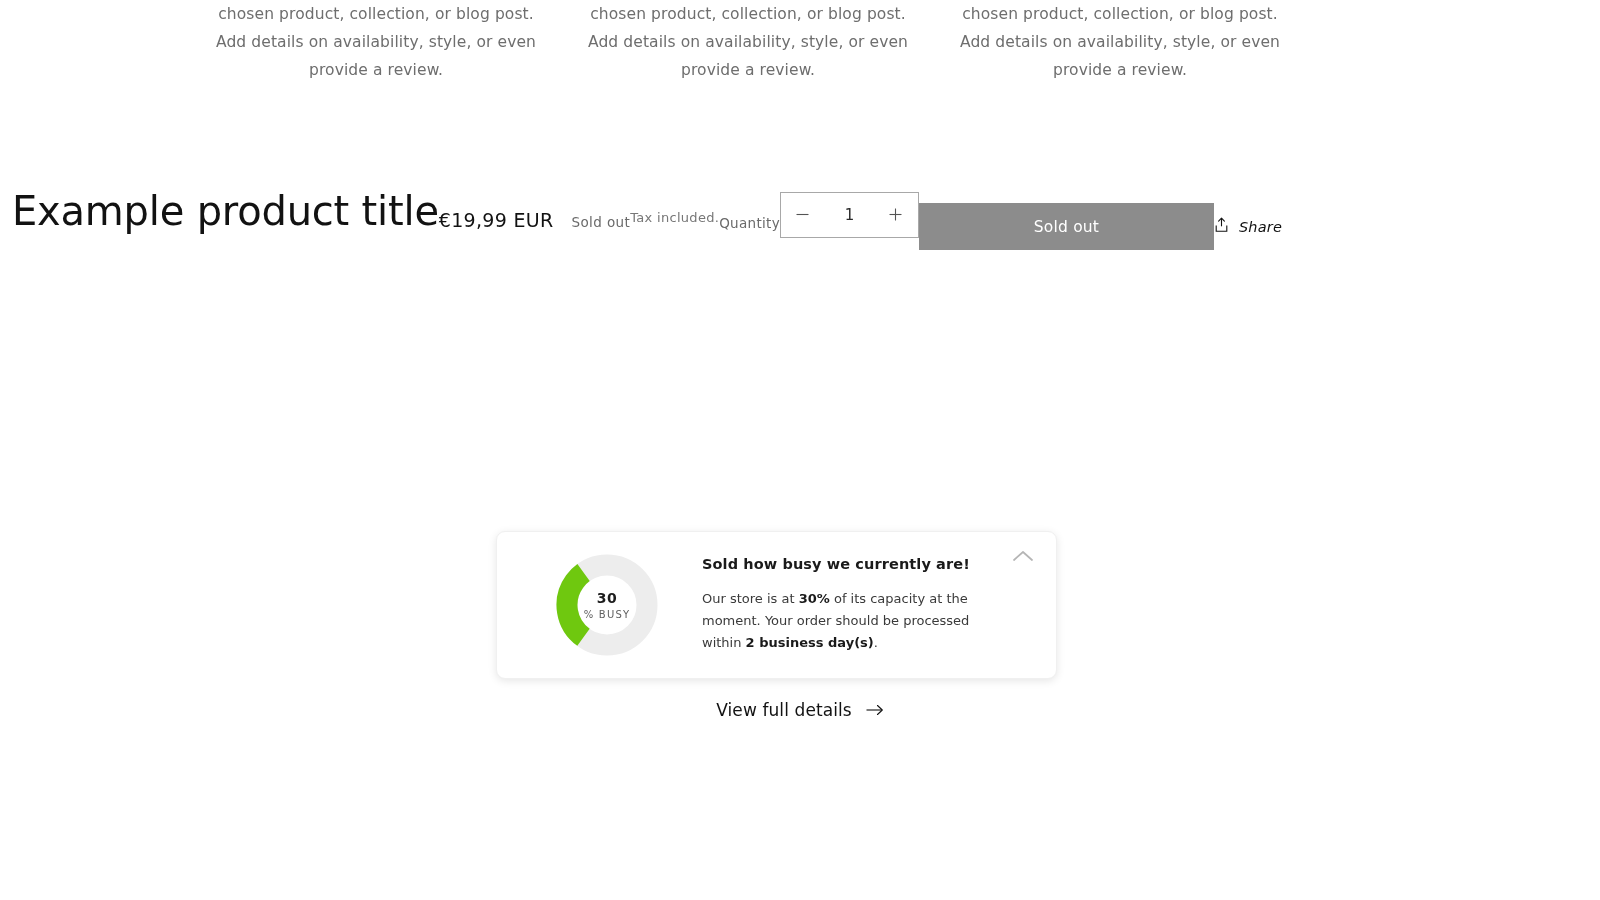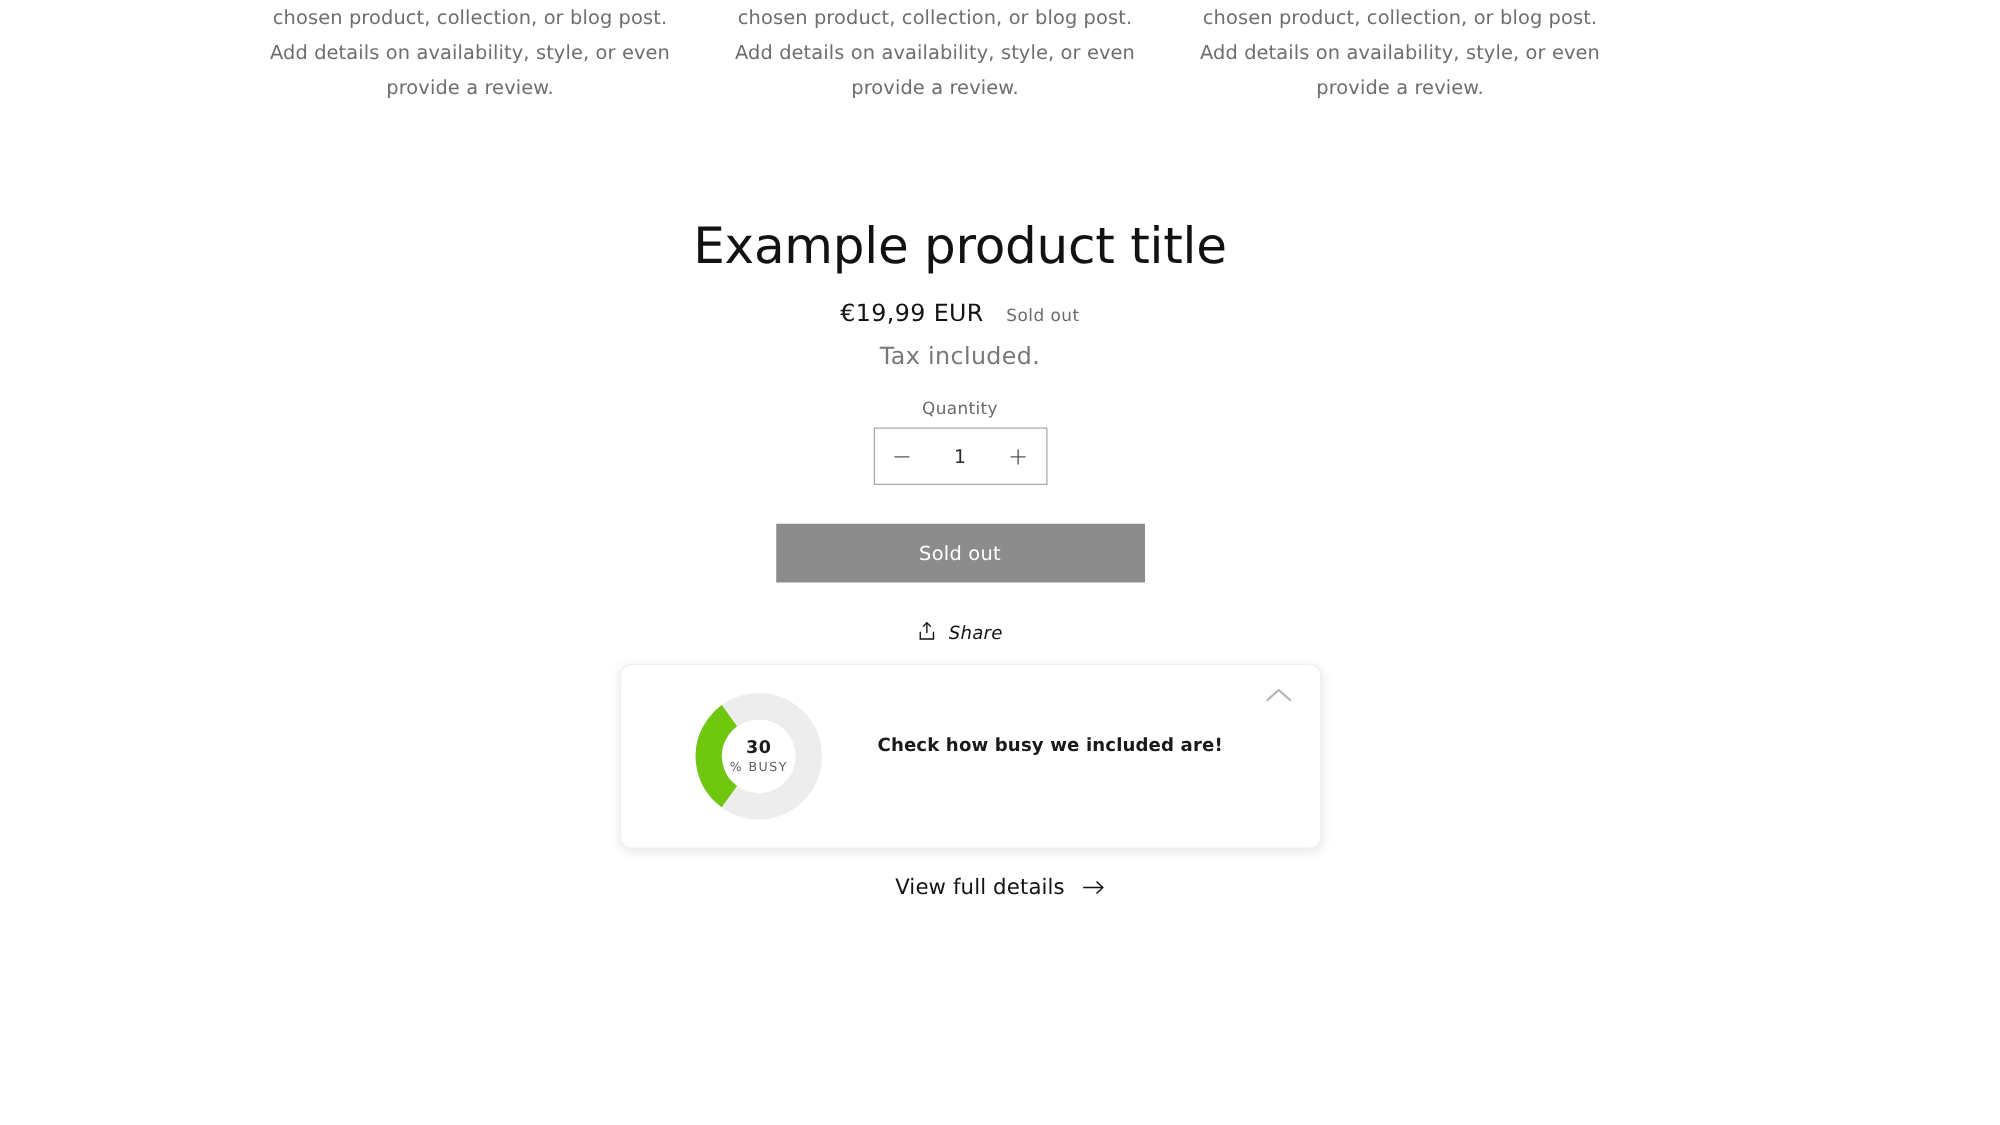--- a/index.html
+++ b/index.html
@@ -33,24 +33,23 @@
     color: #6e6e6e;
     letter-spacing: 0.1px;
     padding-top: 0;
   }
   .top-col p { margin: 0; }
 
   
   .product {
     position: absolute;
     top: 172px;
-    left: 0;
+    left: 12px;
     width: 1536px;
     display: flex;
-    flex-direction: column;
     align-items: center;
   }
   .product-title {
     font-size: 40px;
     font-weight: 400;
     line-height: 1.25;
     color: #121212;
     margin: 0;
     letter-spacing: -0.2px;
   }
@@ -67,21 +66,21 @@
     color: #121212;
     letter-spacing: 0.3px;
   }
   .sold-out-badge {
     font-size: 13.5px;
     color: #6a6a6a;
     letter-spacing: 0.4px;
   }
   .tax-note {
     margin-top: 12px;
-    font-size: 19px;
+    font-size: 13px;
     color: #777777;
     letter-spacing: 0.3px;
   }
 
   .quantity-label {
     margin-top: 23px;
     font-size: 13.5px;
     color: #6a6a6a;
     letter-spacing: 0.3px;
   }
@@ -317,21 +316,22 @@
       <circle cx="52" cy="52" r="40" fill="none" stroke="#ededed" stroke-width="21"></circle>
       <circle id="gauge-progress" cx="52" cy="52" r="40" fill="none" stroke="#6fc80f" stroke-width="21" stroke-dasharray="75.39822368615503 251.32741228718345" stroke-dashoffset="0" transform="rotate(126 52 52)"></circle>
     </svg>
     <div class="donut-center">
       <div class="donut-value">30</div>
       <div class="donut-unit">% BUSY</div>
     </div>
   </div>
 
   <div class="busy-text">
-    <div class="busy-heading">Check how busy we included are!</div>
+    <div class="busy-heading">Sold how busy we currently are!</div>
+    <p class="busy-body"><span>Our store is at </span><b>30%</b><span> of its capacity at the moment. Your order should be processed within </span><b>2 business day(s)</b><span>.</span></p>
   </div>
 
 </div>
 
 <div class="view-details">
   <span class="view-details-label">View full details</span>
   <span>
     <svg width="18" height="12" viewBox="0 0 18 12" aria-hidden="true">
       <line x1="0.5" y1="6" x2="16" y2="6" stroke="#121212" stroke-width="1.1"></line>
       <path d="M11.5 1.5 L16.3 6 L11.5 10.5" stroke="#121212" stroke-width="1.1" fill="none" stroke-linecap="round" stroke-linejoin="round"></path>

